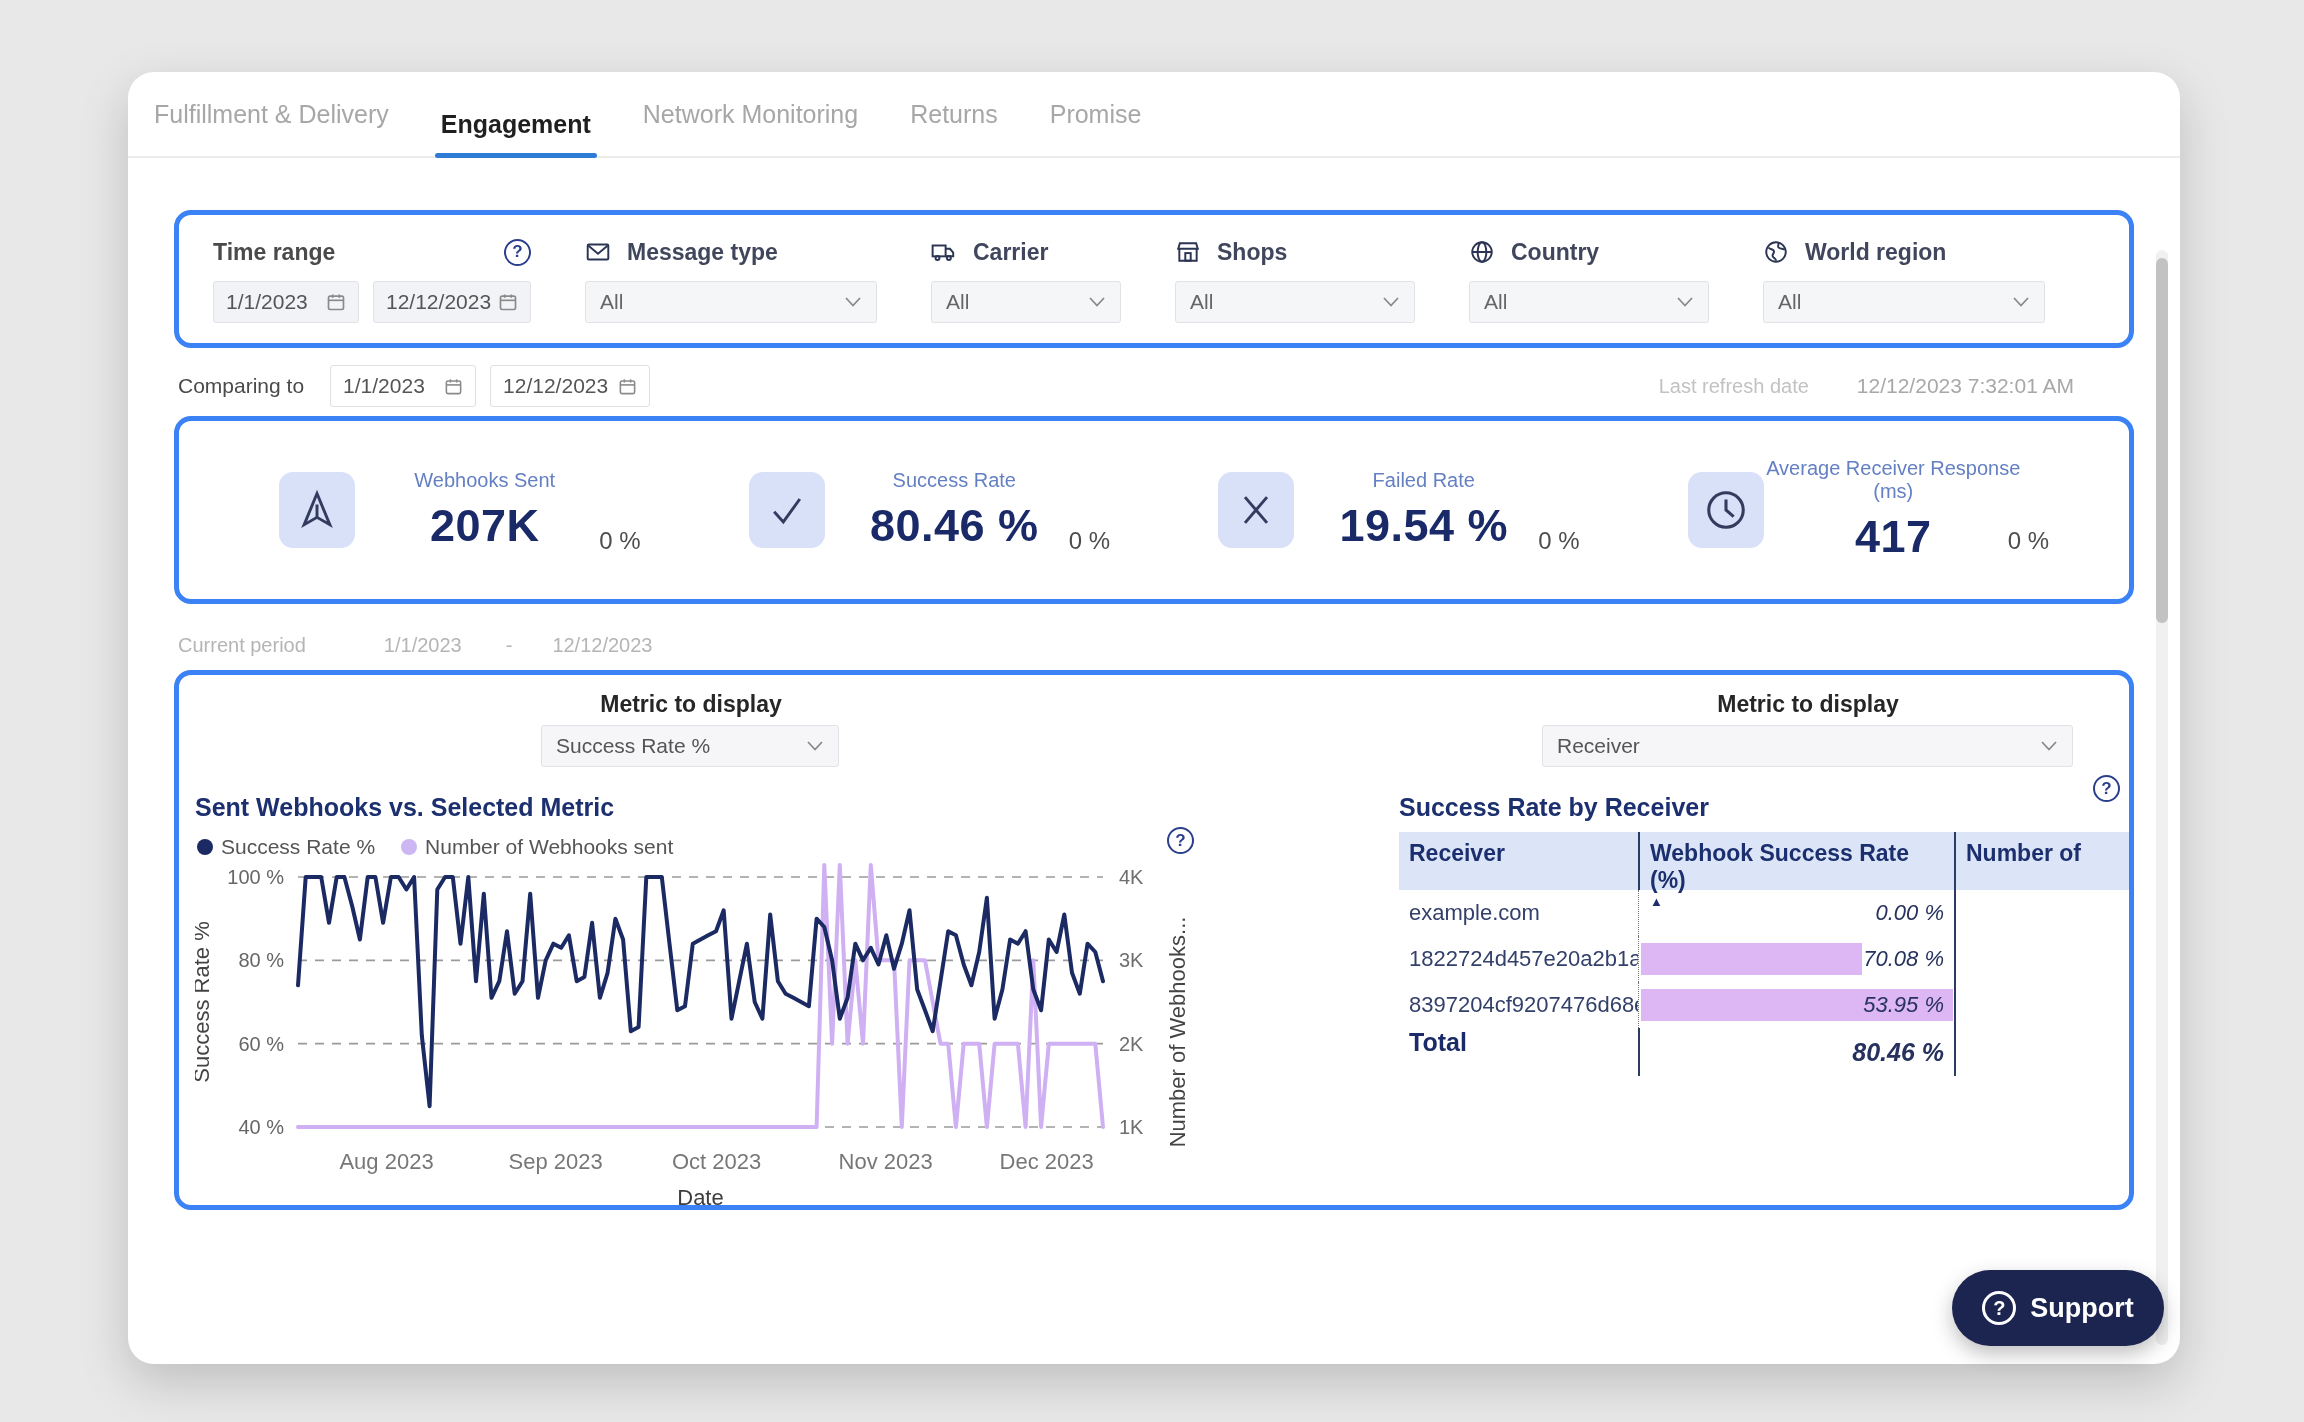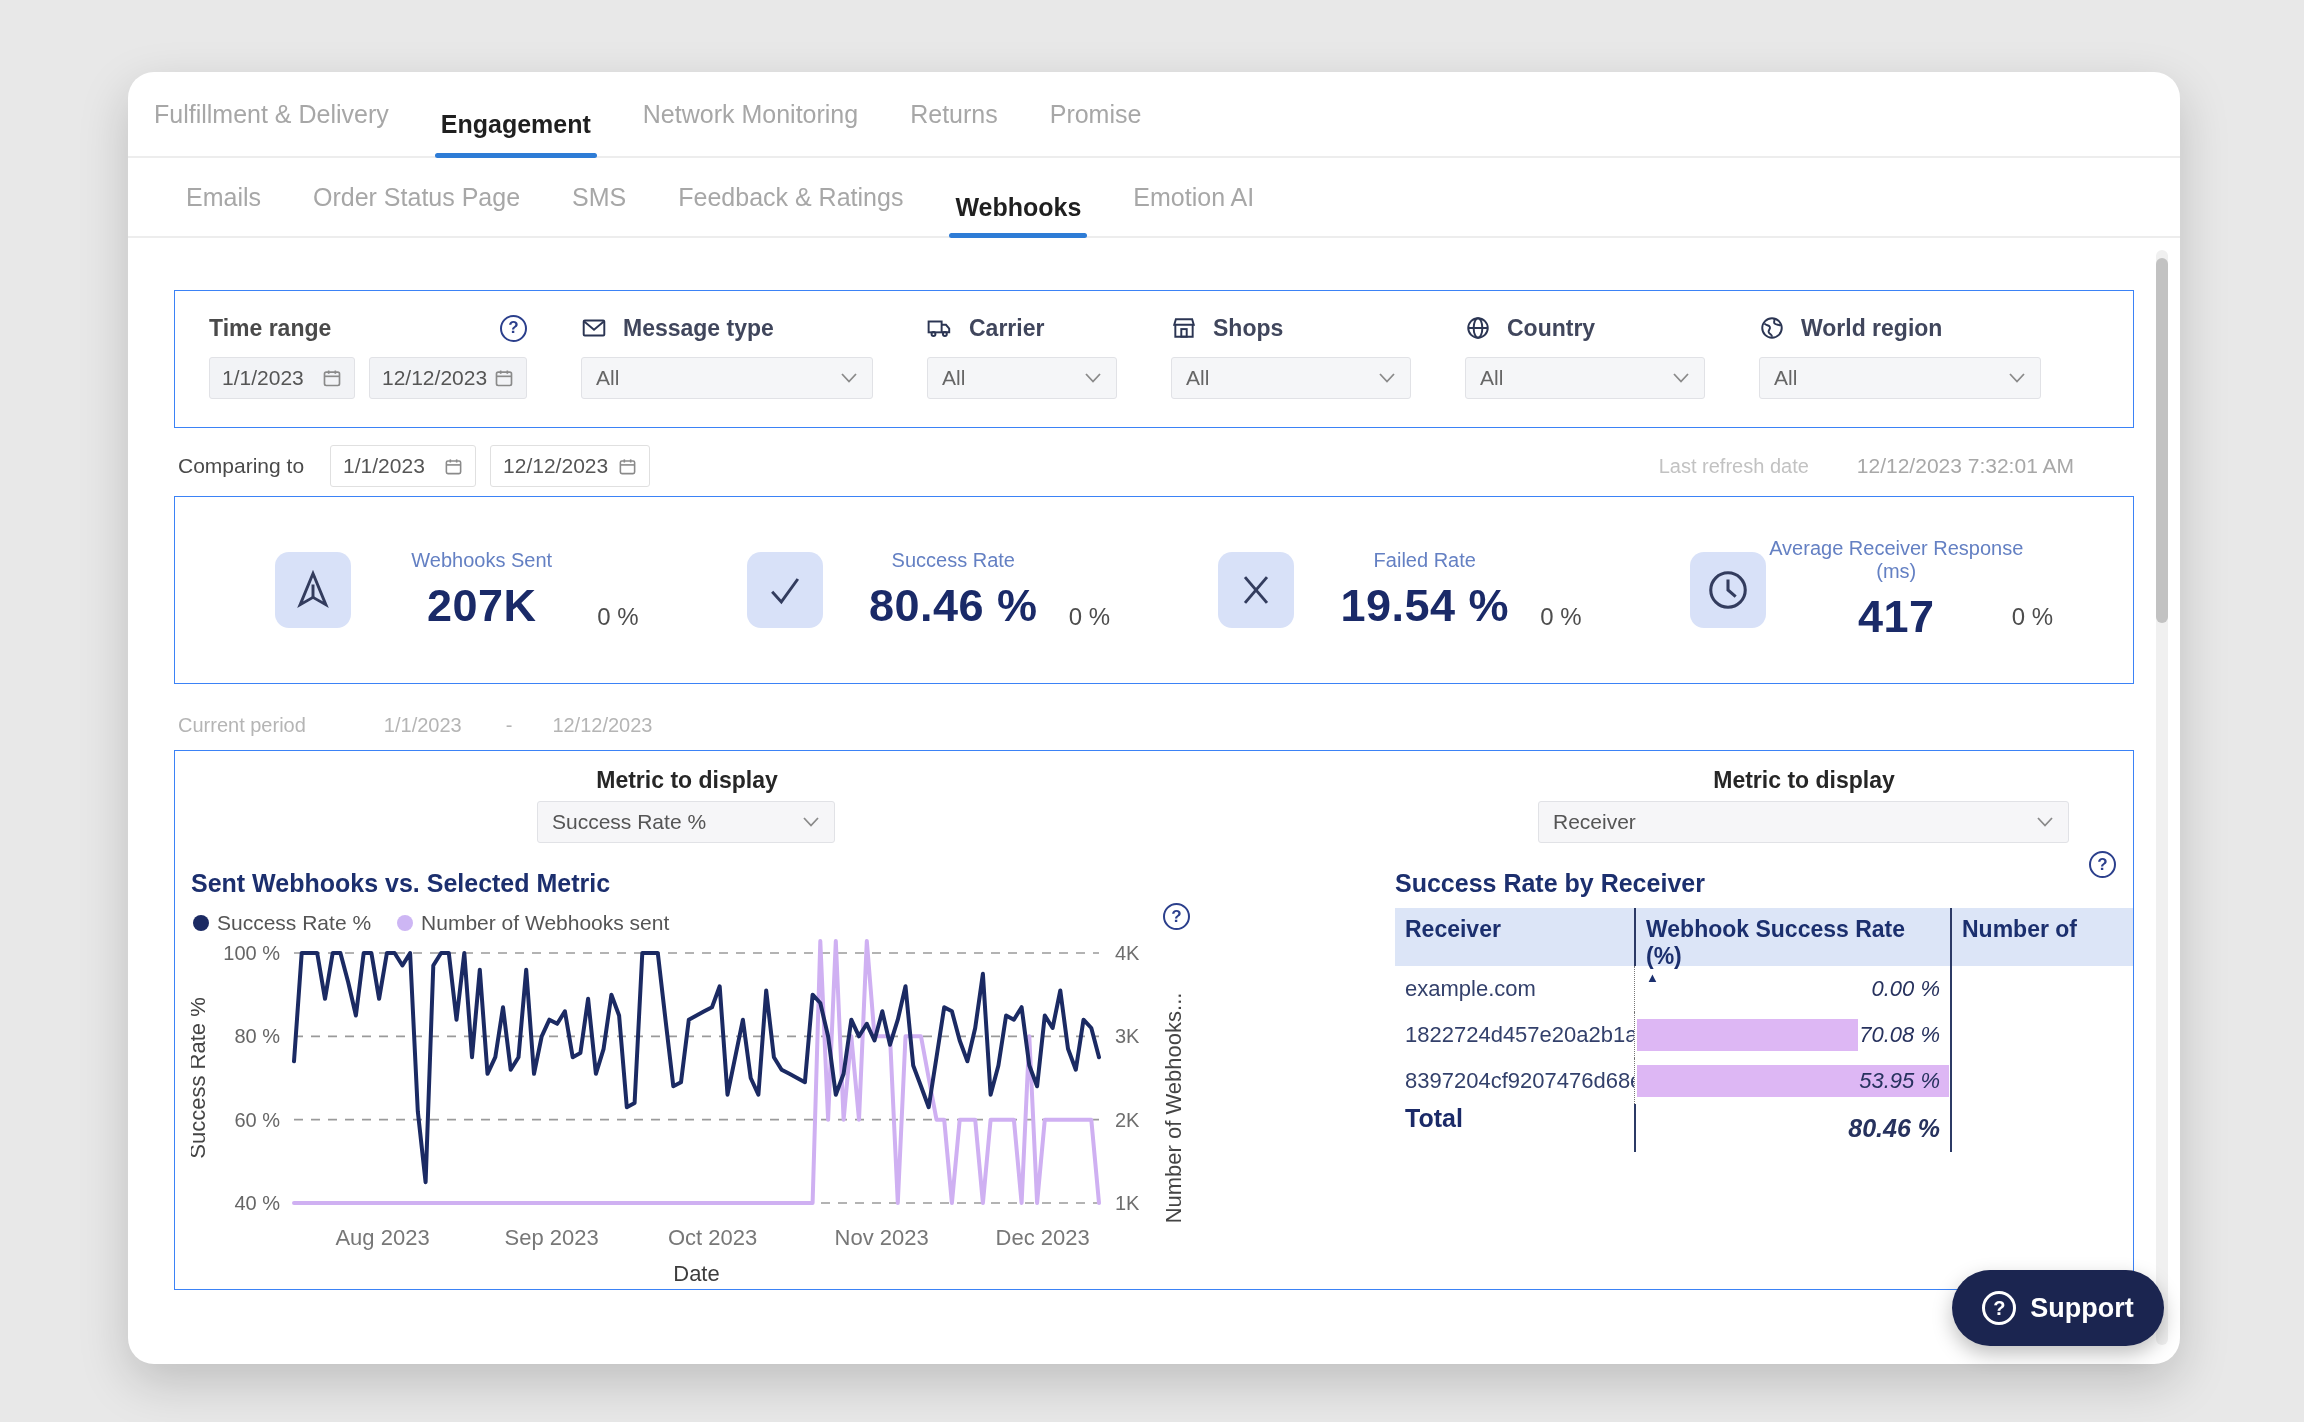--- a/index.html
+++ b/index.html
@@ -14,21 +14,21 @@
   .tabbar.primary { height:86px;padding-left:26px; }
   .tabbar.secondary { height:80px; }
   .tab { display:flex; align-items:center; font-size:25px; color:#a7a7a7; font-weight:500;
          position:relative; cursor:pointer; white-space:nowrap; }
   .tab.active { color:#1f1f1f; font-weight:700;margin-top:20px; }
   .tab.active::after { content:""; position:absolute; left:-6px; right:-6px; bottom:-2px; height:5px;
          background:#2e7cd6; border-radius:3px; }
 
   .content { padding:0 46px; }
 
-  .panelbox { border:1px solid #3b82f6; border-radius:0; background:#fff; }
+  .panelbox { border:5px solid #3b82f6; border-radius:17px; background:#fff; }
 
   
   .filter-card { margin-top:52px; height:138px; display:flex; gap:54px; padding:20px 34px; }
   .fgroup { display:flex; flex-direction:column; }
   .group-head { display:flex; align-items:center; gap:16px; height:34px; }
   .group-label { font-size:23px; font-weight:700; color:#40465c; }
   .time-label { font-size:23px; font-weight:700; color:#4a4a4a; }
   .controls-row { display:flex; gap:14px; margin-top:12px; }
   .date-box { height:42px; background:#f2f3f6; border:1px solid #e1e2e6; border-radius:3px;
               display:flex; align-items:center; justify-content:space-between; padding:0 12px; font-size:21px; color:#555; }
@@ -128,28 +128,20 @@
 <div class="card">
 
   <div class="tabbar primary">
     <div class="tab">Fulfillment &amp; Delivery</div>
     <div class="tab active">Engagement</div>
     <div class="tab">Network Monitoring</div>
     <div class="tab">Returns</div>
     <div class="tab">Promise</div>
   </div>
 
-  <div class="tabbar secondary">
-    <div class="tab">Emails</div>
-    <div class="tab">Order Status Page</div>
-    <div class="tab">SMS</div>
-    <div class="tab">Feedback &amp; Ratings</div>
-    <div class="tab active">Webhooks</div>
-    <div class="tab">Emotion AI</div>
-  </div>
 
   <div class="content">
 
     <div class="panelbox filter-card">
       <div class="fgroup" style="width:318px">
         <div class="group-head">
           <span class="time-label">Time range</span>
           <span class="help" style="margin-left:auto">?</span>
         </div>
         <div class="controls-row">

